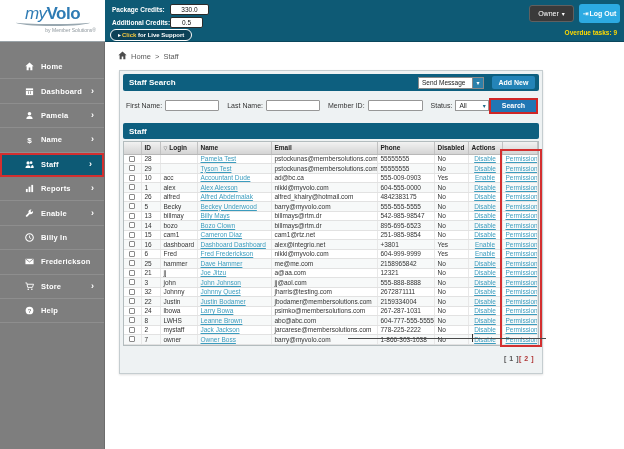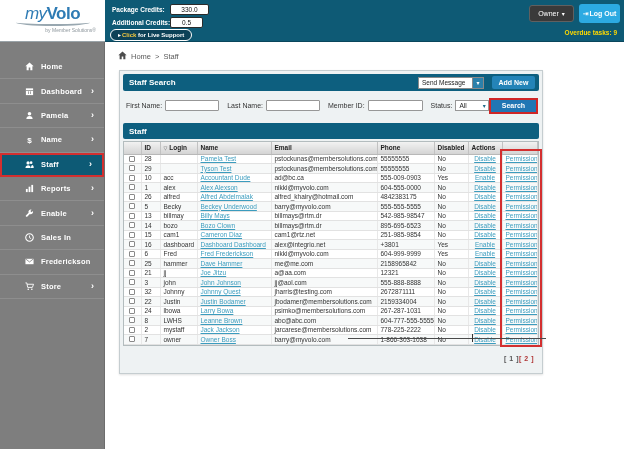--- a/index.html
+++ b/index.html
@@ -172,41 +172,50 @@
         <span class="lbl">Enable</span>
         <span class="chev">›</span>
       </div>
       <div class="side-item">
         <span class="icn">
           <svg viewBox="0 0 10 10">
             <circle cx="5" cy="5" r="4.2" fill="none" stroke="#fff" stroke-width="1.2"></circle>
             <path d="M5 2.8 V5.2 L6.8 6.3" fill="none" stroke="#fff" stroke-width="1"></path>
           </svg>
         </span>
-        <span class="lbl">Sales In</span>
+        <span class="lbl">Billy In</span>
       </div>
       <div class="side-item">
         <span class="icn">
           <svg viewBox="0 0 10 10">
             <rect x="0.5" y="2" width="9" height="6" fill="#fff"></rect>
             <path d="M0.5 2 L5 5.5 L9.5 2" fill="none" stroke="#7e7e7e" stroke-width="0.9"></path>
           </svg>
         </span>
         <span class="lbl">Frederickson</span>
       </div>
       <div class="side-item">
         <span class="icn">
           <svg viewBox="0 0 10 10">
             <path d="M0.5 1 H2 L3 6 H8.2 L9.5 2.5 H2.4" fill="none" stroke="#fff" stroke-width="1"></path>
             <circle cx="3.6" cy="8" r="0.9" fill="#fff"></circle>
             <circle cx="7.6" cy="8" r="0.9" fill="#fff"></circle>
           </svg>
         </span>
         <span class="lbl">Store</span>
         <span class="chev">›</span>
+      </div>
+      <div class="side-item">
+        <span class="icn">
+          <svg viewBox="0 0 10 10">
+            <circle cx="5" cy="5" r="4.3" fill="#fff"></circle>
+            <text x="5" y="7.3" font-size="6.5" font-weight="bold" text-anchor="middle" fill="#7e7e7e">?</text>
+          </svg>
+        </span>
+        <span class="lbl">Help</span>
       </div>
     </div>
 </div>
 
 <div class="main">
   <div class="breadcrumb">
     <span class="bc-home-icon"><svg viewBox="0 0 10 10">
           <path d="M5 0.6 L9.6 4.6 H8.2 V9.2 H5.9 V6.2 H4.1 V9.2 H1.8 V4.6 H0.4 Z" fill="#4d4d4d"></path>
         </svg></span>
     <span>Home</span>

